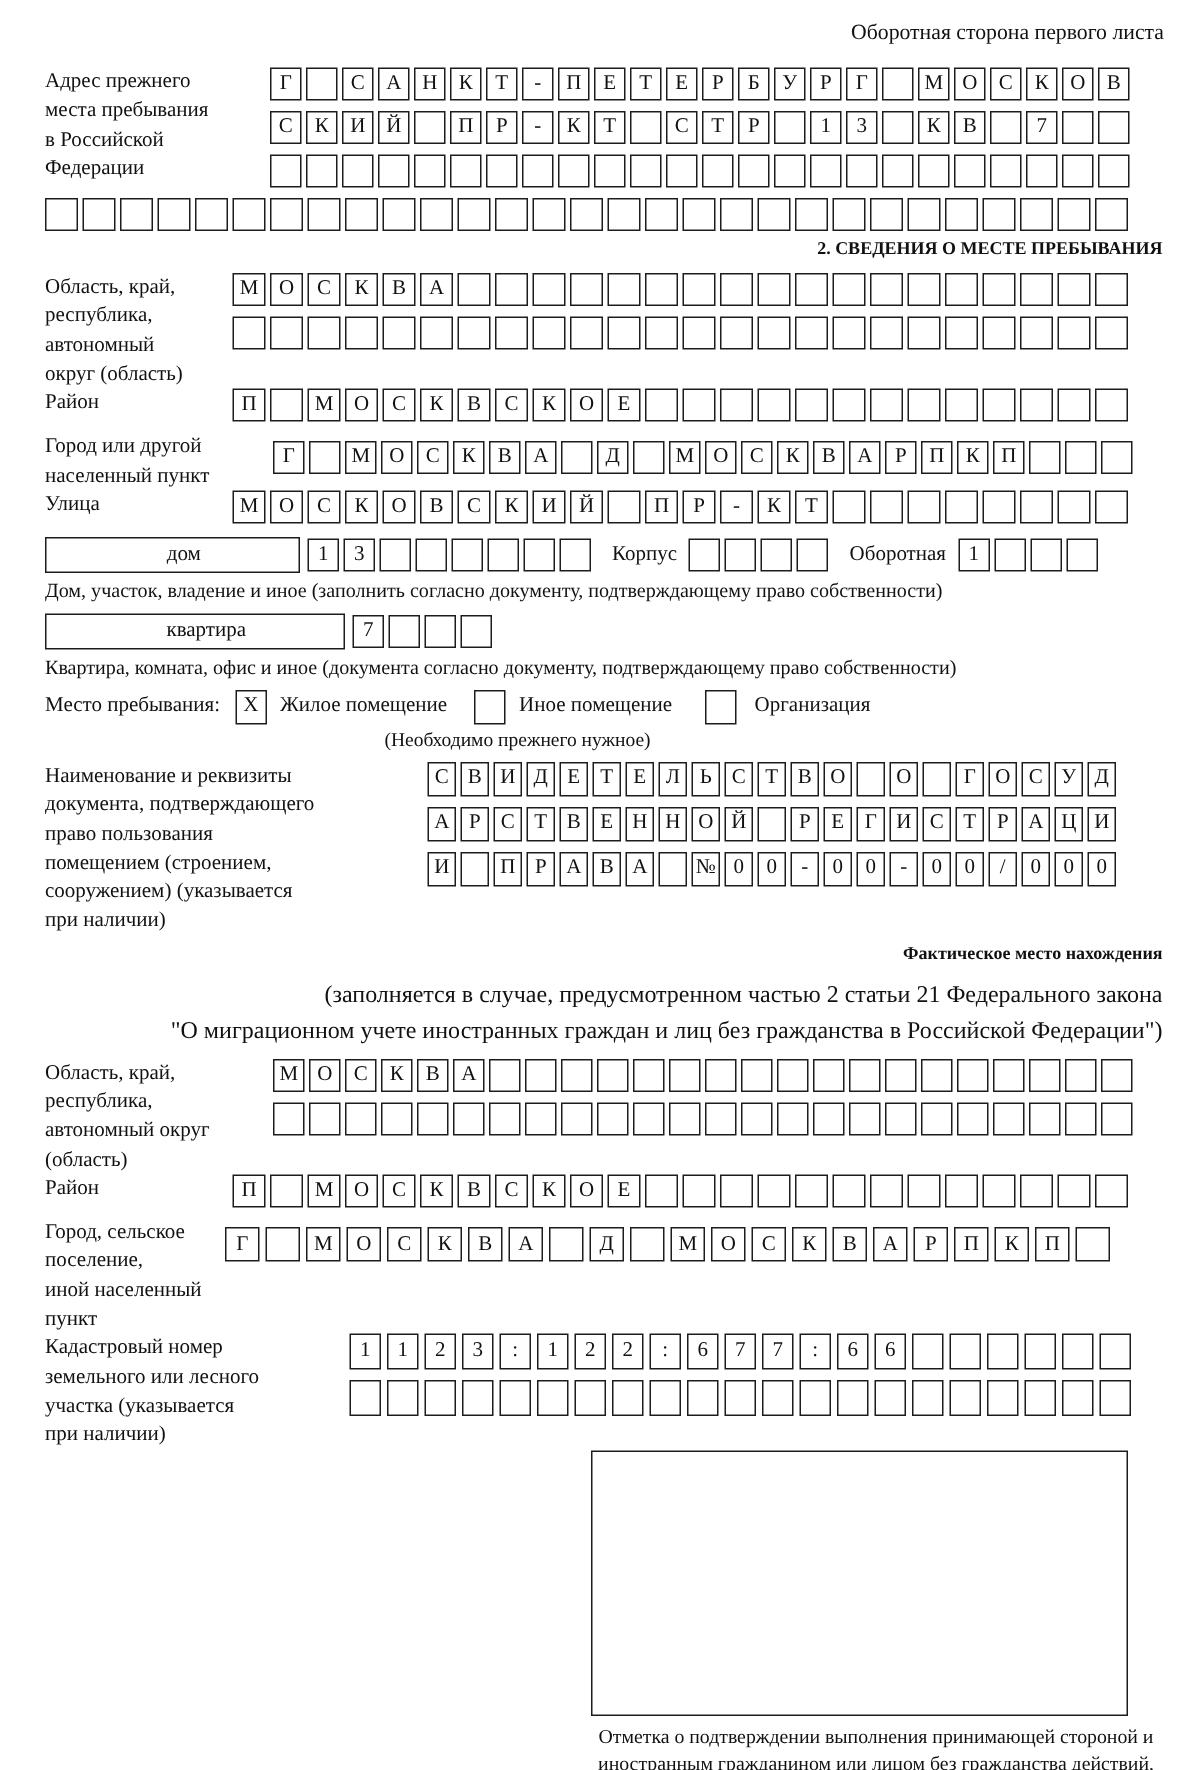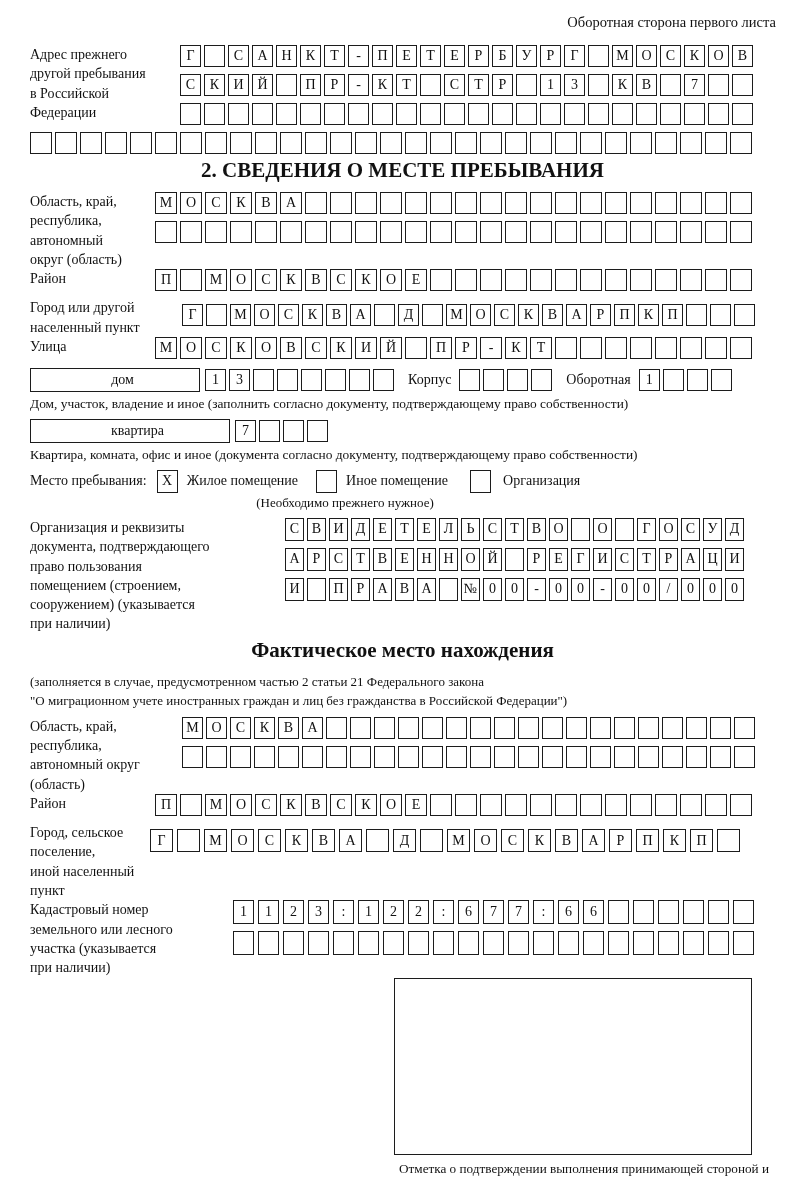--- a/index.html
+++ b/index.html
@@ -23,21 +23,21 @@
     border:1.5px solid #1c1c1c; display:flex; align-items:center; justify-content:center;
     font-size:14px;
   }
   .p24 .cell { width:21px; }
   .p22 .cell { width:19px; height:23px; }
   .p27 { gap:4px; } .p27 .cell { width:23px; height:23px; }
   .kad { gap:4px; } .kad .cell { width:21px; height:24px; }
 
   .fullrow { margin-bottom:4px; }
   .center-note { text-align:center; font-size:12.8px; width:745px; margin-bottom:4px; }
-  .sec-title { text-align:center; font-weight:bold; font-size:21px; width:745px; margin:4px 0 9px 0; }
+  .sec-title { text-align:right; font-weight:bold; font-size:12px; width:745px; margin:4px 0 9px 0; }
 
   .mt6 { margin-top:6px; }
   .domrow { display:flex; align-items:center; margin:2px 0 4px 0; }
   .widebox {
     height:24px; box-sizing:border-box; border:1.5px solid #1c1c1c;
     display:flex; align-items:center; justify-content:center; font-size:14px; flex:none;padding-left:15px;
   }
   .wb-dom { width:170px; } .wb-kv { width:200px; }
   .inlabel { font-size:14px; margin:0 8px 0 14px; }
   .ml5 { margin-left:5px; }
@@ -46,41 +46,41 @@
   .placerow { display:flex; align-items:center; font-size:14px; margin:2px 0 2px 0; }
   .cb {
     width:21px; height:23px; box-sizing:border-box; border:1.5px solid #1c1c1c; flex:none;
     display:flex; align-items:center; justify-content:center; font-size:14px;
   }
   .pl-label { margin-right:10px; }
   .opt-label { margin-left:9px; }
   .gap1 { margin-left:12px; } .gap2 { margin-left:18px; } .gap3 { margin-left:22px; }
   .choose-note { margin-left:150px; width:330px; text-align:center; font-size:13px; margin-bottom:7px; }
 
-  .fact-note { text-align:left; font-size:13px; width:745px; line-height:1.5; margin-bottom:6px; }
+  .fact-note { text-align:right; font-size:16px; width:745px; line-height:1.5; margin-bottom:6px; }
 
   .stamp-box {
     width:358px; height:177px; box-sizing:border-box;
     border:1.5px solid #1c1c1c; margin-left:364px;
   }
   .stamp-cap {
     width:404px; margin-left:352px; margin-top:5px;
     text-align:center; font-size:13.2px; line-height:1.38;
   }
 </style>
 </head>
 <body>
 
 <div class="page">
 
   <div class="side-note">Оборотная сторона первого листа</div>
 
   <div class="field">
     <div class="flabel w150">Адрес прежнего
-другой пребывания
+места пребывания
 в Российской
 Федерации</div>
     <div class="rows">
       <div class="cellrow p24">
           <span class="cell">Г</span>
           <span class="cell"></span>
           <span class="cell">С</span>
           <span class="cell">А</span>
           <span class="cell">Н</span>
           <span class="cell">К</span>
@@ -394,21 +394,21 @@
     <span class="cb">X</span>
     <span class="opt-label">Жилое помещение</span>
     <span class="cb gap2"></span>
     <span class="opt-label">Иное помещение</span>
     <span class="cb gap3"></span>
     <span class="opt-label gap1">Организация</span>
   </div>
   <div class="choose-note">(Необходимо прежнего нужное)</div>
 
   <div class="field">
-    <div class="flabel w255">Организация и реквизиты
+    <div class="flabel w255">Наименование и реквизиты
 документа, подтверждающего
 право пользования
 помещением (строением,
 сооружением) (указывается
 при наличии)</div>
     <div class="rows">
       <div class="cellrow p22">
           <span class="cell">С</span>
           <span class="cell">В</span>
           <span class="cell">И</span>

